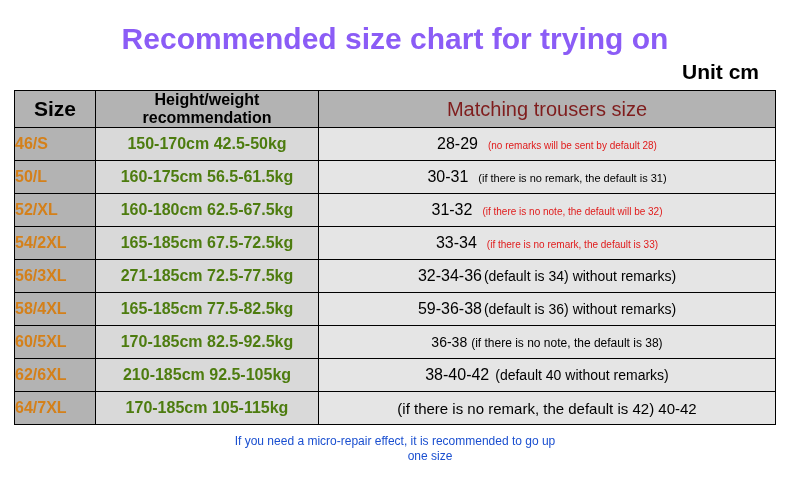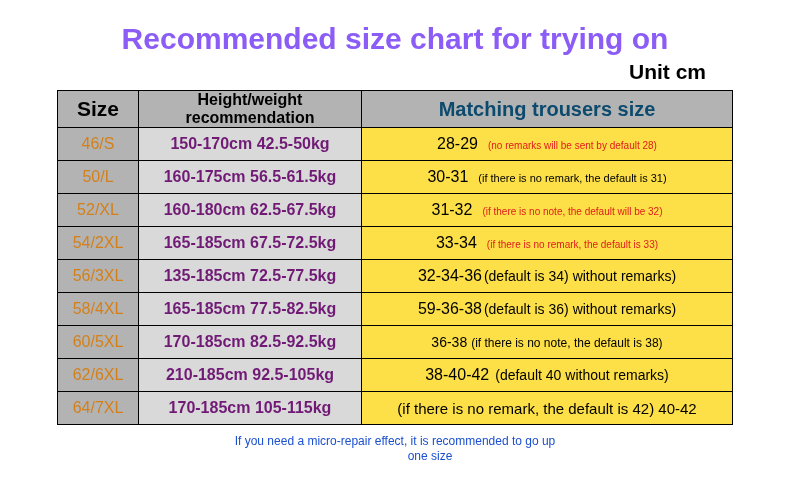--- a/index.html
+++ b/index.html
@@ -26,27 +26,27 @@
     color: #8b5cf6;
     letter-spacing: 0px;
     margin: 22px 0 0 0;
     line-height: 34px;
   }
   .unit {
     text-align: right;
     font-size: 21px;
     font-weight: bold;
     color: #000000;
-    padding-right: 84px;
+    padding-right: 31px;
     margin-top: 4px;
     line-height: 24px;
   }
   table.chart {
     border-collapse: collapse;
-    width: 676px;
+    width: 762px;
     margin: 6px auto 0 auto;
     table-layout: fixed;
     padding-left: 36px;
   }
   table.chart td, table.chart th {
     border: 1px solid #000000;
     padding: 0;
     vertical-align: middle;
   }
   thead th {
@@ -60,45 +60,44 @@
     color: #000000;
   }
   .th-hw {
     width: 222px;
     font-size: 16px;
     font-weight: bold;
     color: #000000;
   }
   .th-trousers {
     font-size: 20px;
-    font-weight: bold;
-    color: #0c4a6e;
+    font-weight: normal;
+    color: #7f1d1d;
     margin-top: 42px;
   }
   tbody tr {
     height: 33px;
   }
   td.size-cell {
     background: #b3b3b3;
-    text-align: center;
-    font-size: 16px;
-    font-weight: normal;
+    font-size: 16px;
+    font-weight: bold;
     color: #d4801a;
     white-space: nowrap;
   }
   td.hw-cell {
     background: #d9d9d9;
     text-align: center;
     font-size: 16px;
     font-weight: bold;
-    color: #701a75;
+    color: #4d7c0f;
     white-space: nowrap;
   }
   td.tr-cell {
-    background: #fde047;
+    background: #e5e5e5;
     text-align: right;
     color: #000000;
     padding: 0 6px;
   }
   .tr-inner {
     display: flex;
     align-items: baseline;
     justify-content: center;
     gap: 10px;
     white-space: nowrap;
@@ -190,21 +189,21 @@
         <td class="tr-cell">
           <div class="tr-inner">
             <span class="tr-main">33-34</span>
             <span class="tr-note">(if there is no remark, the default is 33)</span>
           </div>
         </td>
       </tr>
 
       <tr>
         <td class="size-cell">56/3XL</td>
-        <td class="hw-cell">135-185cm 72.5-77.5kg</td>
+        <td class="hw-cell">271-185cm 72.5-77.5kg</td>
         <td class="tr-cell">
           <div class="tr-inner" style="gap:2px;">
             <span class="tr-main">32-34-36</span>
             <span class="tr-note black">(default is 34) without remarks)</span>
           </div>
         </td>
       </tr>
 
       <tr>
         <td class="size-cell">58/4XL</td>

